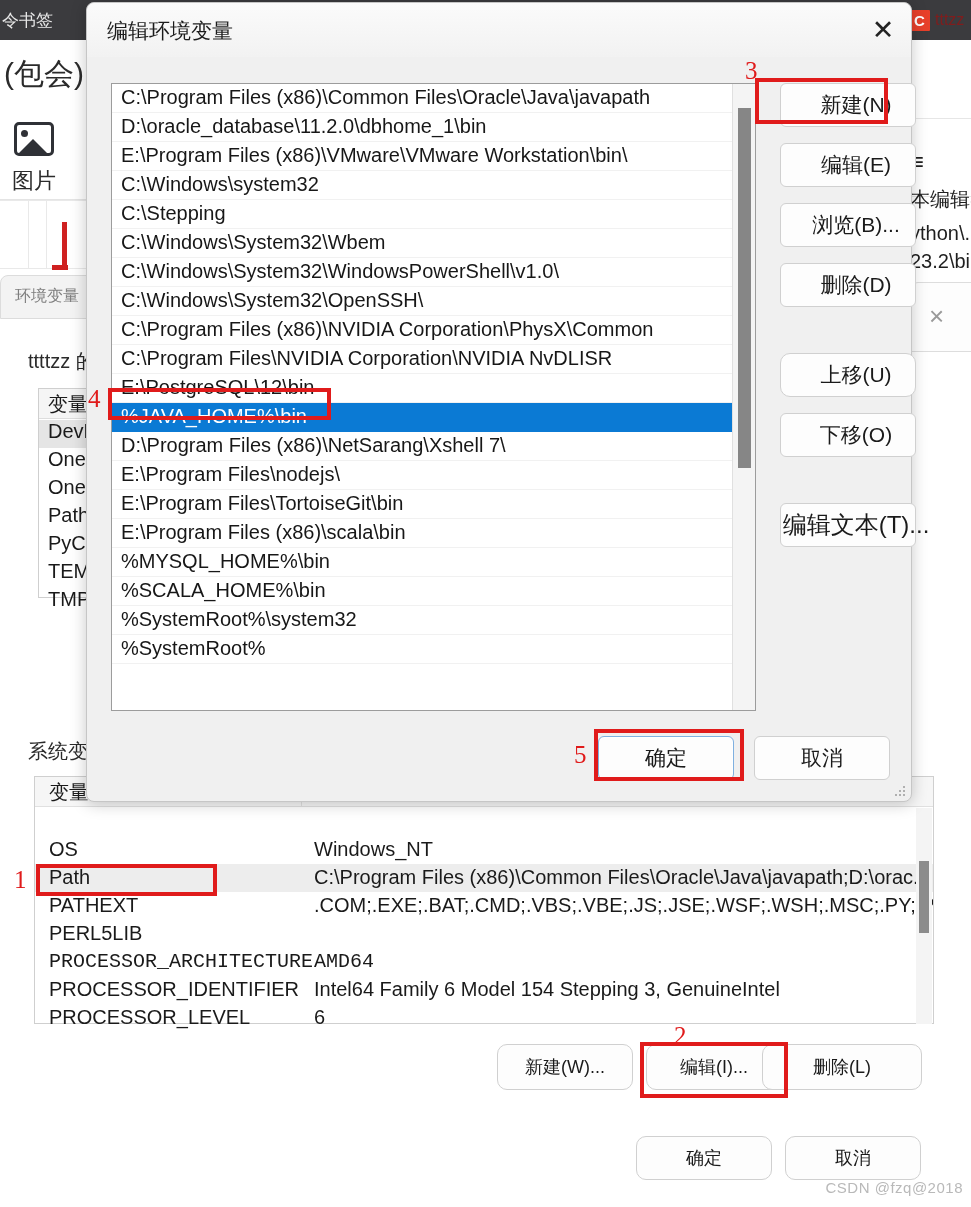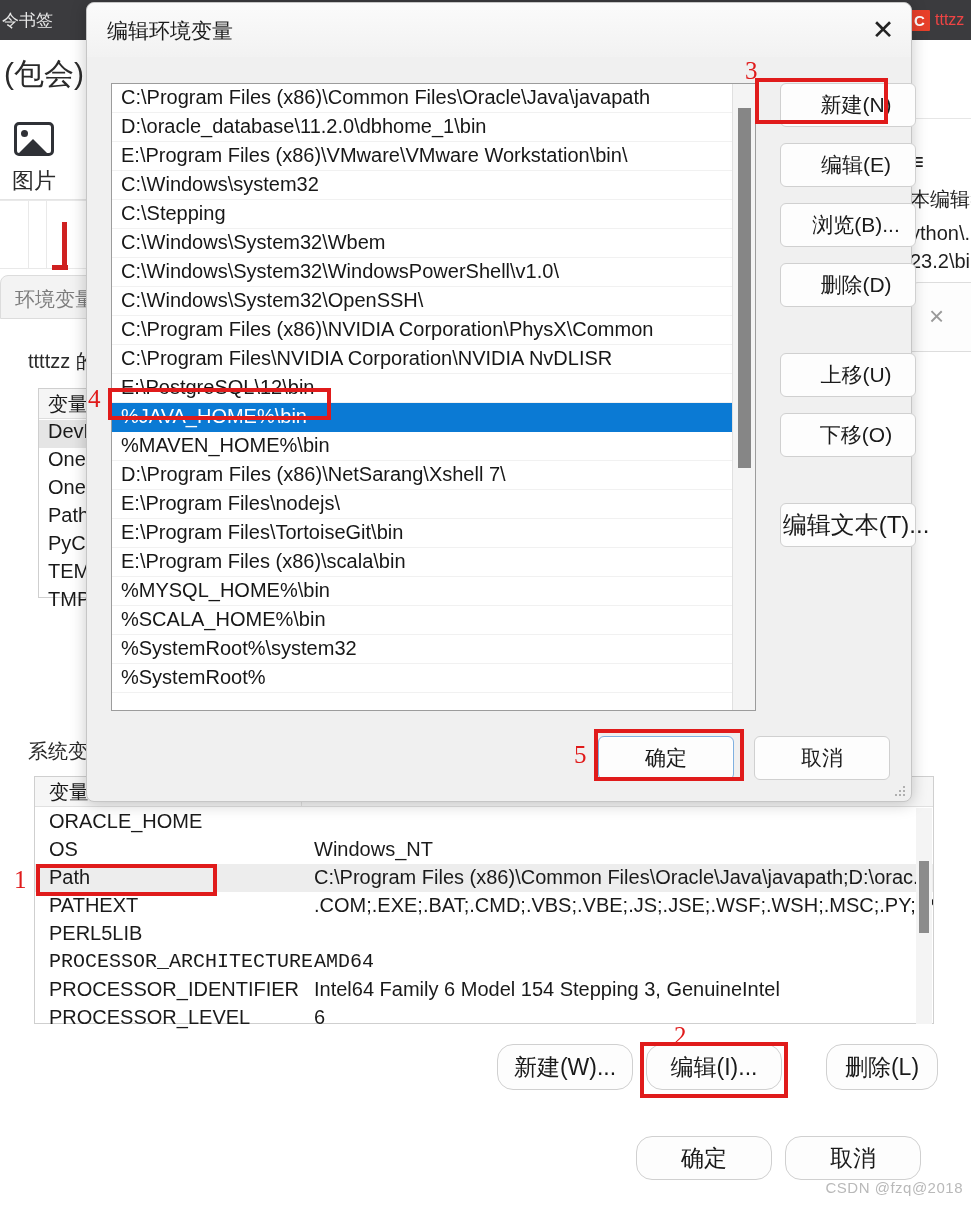--- a/index.html
+++ b/index.html
@@ -26,21 +26,21 @@
   .bg-tab-right {
     position: absolute; right: 0; top: 0; width: 66px; height: 40px;
     display: flex; align-items: center; gap: 5px;
     padding-left: 4px; white-space: nowrap; overflow: hidden;
   }
   .csdn-ico {
     width: 21px; height: 21px; background: #e8402a; color: #fff;
     font-size: 15px; font-weight: bold; line-height: 21px; text-align: center;
     flex: none; border-radius: 1px;
   }
-  .bg-tab-right span { color: #ef4444; font-size: 16px; }
+  .bg-tab-right span { color: #7f1d1d; font-size: 16px; }
 
   .bg-page {
     position: absolute; left: 0; top: 40px; width: 971px; height: 1167px;
     background: #ffffff;
   }
   .bg-heading {
     position: absolute; left: 4px; top: 54px;
     font-size: 30px; color: #2b2b2b; white-space: nowrap;
   }
   .bg-toolbar {
@@ -74,21 +74,21 @@
   }
   .bg-grid-line {
     position: absolute; background: #e9e9e9;
   }
   .bg-envtab {
     position: absolute; left: 0; top: 275px; width: 160px; height: 44px;
     background: #f3f3f3; border: 1px solid #dcdcdc; border-radius: 8px 8px 0 0;
   }
   .bg-envtab span {
     position: absolute; left: 14px; top: 10px;
-    font-size: 20px; color: #7d7d7d; white-space: nowrap;
+    font-size: 16px; color: #7d7d7d; white-space: nowrap;
   }
   .bg-userlabel {
     position: absolute; left: 28px; top: 348px;
     font-size: 20px; color: #2b2b2b; white-space: nowrap;
   }
   .bg-userlist {
     position: absolute; left: 38px; top: 388px; width: 90px; height: 210px;
     background: #ffffff; border: 1px solid #cfcfcf; border-right: none;
   }
   .bg-userlist-head {
@@ -148,22 +148,22 @@
     background: #f4f4f4;
   }
   .sysvar-thumb {
     position: absolute; left: 3px; top: 53px; width: 10px; height: 72px;
     background: #8c8c8c;
   }
 
   .lower-btn-row { position: absolute; left: 0; top: 1044px; width: 971px; height: 46px; }
   .wbtn {
     position: absolute; height: 46px; background: #fdfdfd;
-    border: 1px solid #d0d0d0; border-radius: 16px;
-    font-size: 23px; color: #1a1a1a; font-family: "Liberation Sans", sans-serif;
+    border: 1px solid #d0d0d0; border-radius: 10px;
+    font-size: 18px; color: #1a1a1a; font-family: "Liberation Sans", sans-serif;
     display: flex; align-items: center; justify-content: center;
     white-space: nowrap; cursor: default;
   }
   .final-btn-row { position: absolute; left: 0; top: 1136px; width: 971px; height: 44px; }
 
   .watermark {
     position: absolute; right: 8px; top: 1179px;
     font-size: 15px; color: #b9b9b9; white-space: nowrap; letter-spacing: .5px;
   }
 
@@ -302,24 +302,20 @@
 
   <div class="sysvar-label">系统变量</div>
 
   <div class="sysvar-panel">
     <div class="sysvar-head">
       <div class="h1">变量</div>
       <div class="vdiv"></div>
       <div class="h2">值</div>
     </div>
 
-    <div class="sysvar-row" style="top:31px;">
-      <span class="vname">ORACLE_HOME</span>
-      <span class="vval"></span>
-    </div>
     <div class="sysvar-row" style="top:59px;">
       <span class="vname">OS</span>
       <span class="vval">Windows_NT</span>
     </div>
     <div class="sysvar-row sel" style="top:87px;">
       <span class="vname">Path</span>
       <span class="vval">C:\Program Files (x86)\Common Files\Oracle\Java\javapath;D:\orac...</span>
     </div>
     <div class="sysvar-row" style="top:115px;">
       <span class="vname">PATHEXT</span>
@@ -343,21 +339,21 @@
     </div>
 
     <div class="sysvar-scroll">
       <div class="sysvar-thumb"></div>
     </div>
   </div>
 
   <div class="lower-btn-row">
     <div class="wbtn" style="left:497px;width:136px;">新建(W)...</div>
     <div class="wbtn" style="left:646px;width:136px;">编辑(I)...</div>
-    <div class="wbtn" style="left:826px;width:112px;">删除(L)</div>
+    <div class="wbtn" style="left:762px;width:160px;">删除(L)</div>
   </div>
 
   <div class="final-btn-row">
     <div class="wbtn" style="left:636px;width:136px;height:44px;">确定</div>
     <div class="wbtn" style="left:785px;width:136px;height:44px;">取消</div>
   </div>
 
   <div class="watermark">CSDN @fzq@2018</div>
 
   <div class="dialog">
@@ -372,41 +368,40 @@
         <div class="list-row">E:\Program Files (x86)\VMware\VMware Workstation\bin\</div>
         <div class="list-row">C:\Windows\system32</div>
         <div class="list-row">C:\Stepping</div>
         <div class="list-row">C:\Windows\System32\Wbem</div>
         <div class="list-row">C:\Windows\System32\WindowsPowerShell\v1.0\</div>
         <div class="list-row">C:\Windows\System32\OpenSSH\</div>
         <div class="list-row">C:\Program Files (x86)\NVIDIA Corporation\PhysX\Common</div>
         <div class="list-row">C:\Program Files\NVIDIA Corporation\NVIDIA NvDLISR</div>
         <div class="list-row">E:\PostgreSQL\12\bin</div>
         <div class="list-row selected">%JAVA_HOME%\bin</div>
-        <div class="list-row">%MAVEN_HOME%\bin</div>
         <div class="list-row">D:\Program Files (x86)\NetSarang\Xshell 7\</div>
         <div class="list-row">E:\Program Files\nodejs\</div>
         <div class="list-row">E:\Program Files\TortoiseGit\bin</div>
         <div class="list-row">E:\Program Files (x86)\scala\bin</div>
         <div class="list-row">%MYSQL_HOME%\bin</div>
         <div class="list-row">%SCALA_HOME%\bin</div>
         <div class="list-row">%SystemRoot%\system32</div>
         <div class="list-row">%SystemRoot%</div>
       </div>
       <div class="list-scroll">
         <div class="list-thumb"></div>
       </div>
     </div>
 
     <div class="dlg-side">
       <div class="sbtn" style="top:20px;">新建(N)</div>
       <div class="sbtn" style="top:80px;">编辑(E)</div>
       <div class="sbtn" style="top:140px;">浏览(B)...</div>
       <div class="sbtn" style="top:200px;">删除(D)</div>
-      <div class="sbtn" style="top:290px;">上移(U)</div>
+      <div class="sbtn" style="top:290px;border-radius:10px;">上移(U)</div>
       <div class="sbtn" style="top:350px;">下移(O)</div>
       <div class="sbtn" style="top:440px;width:136px;font-size:24px;">编辑文本(T)...</div>
     </div>
 
     <div class="dlg-foot-btn default" style="left:511px;top:733px;">确定</div>
     <div class="dlg-foot-btn" style="left:667px;top:733px;">取消</div>
     <div class="dlg-grip"></div>
   </div>
 
   <div class="anno-num" style="left:14px;  top:866px;">1</div>

